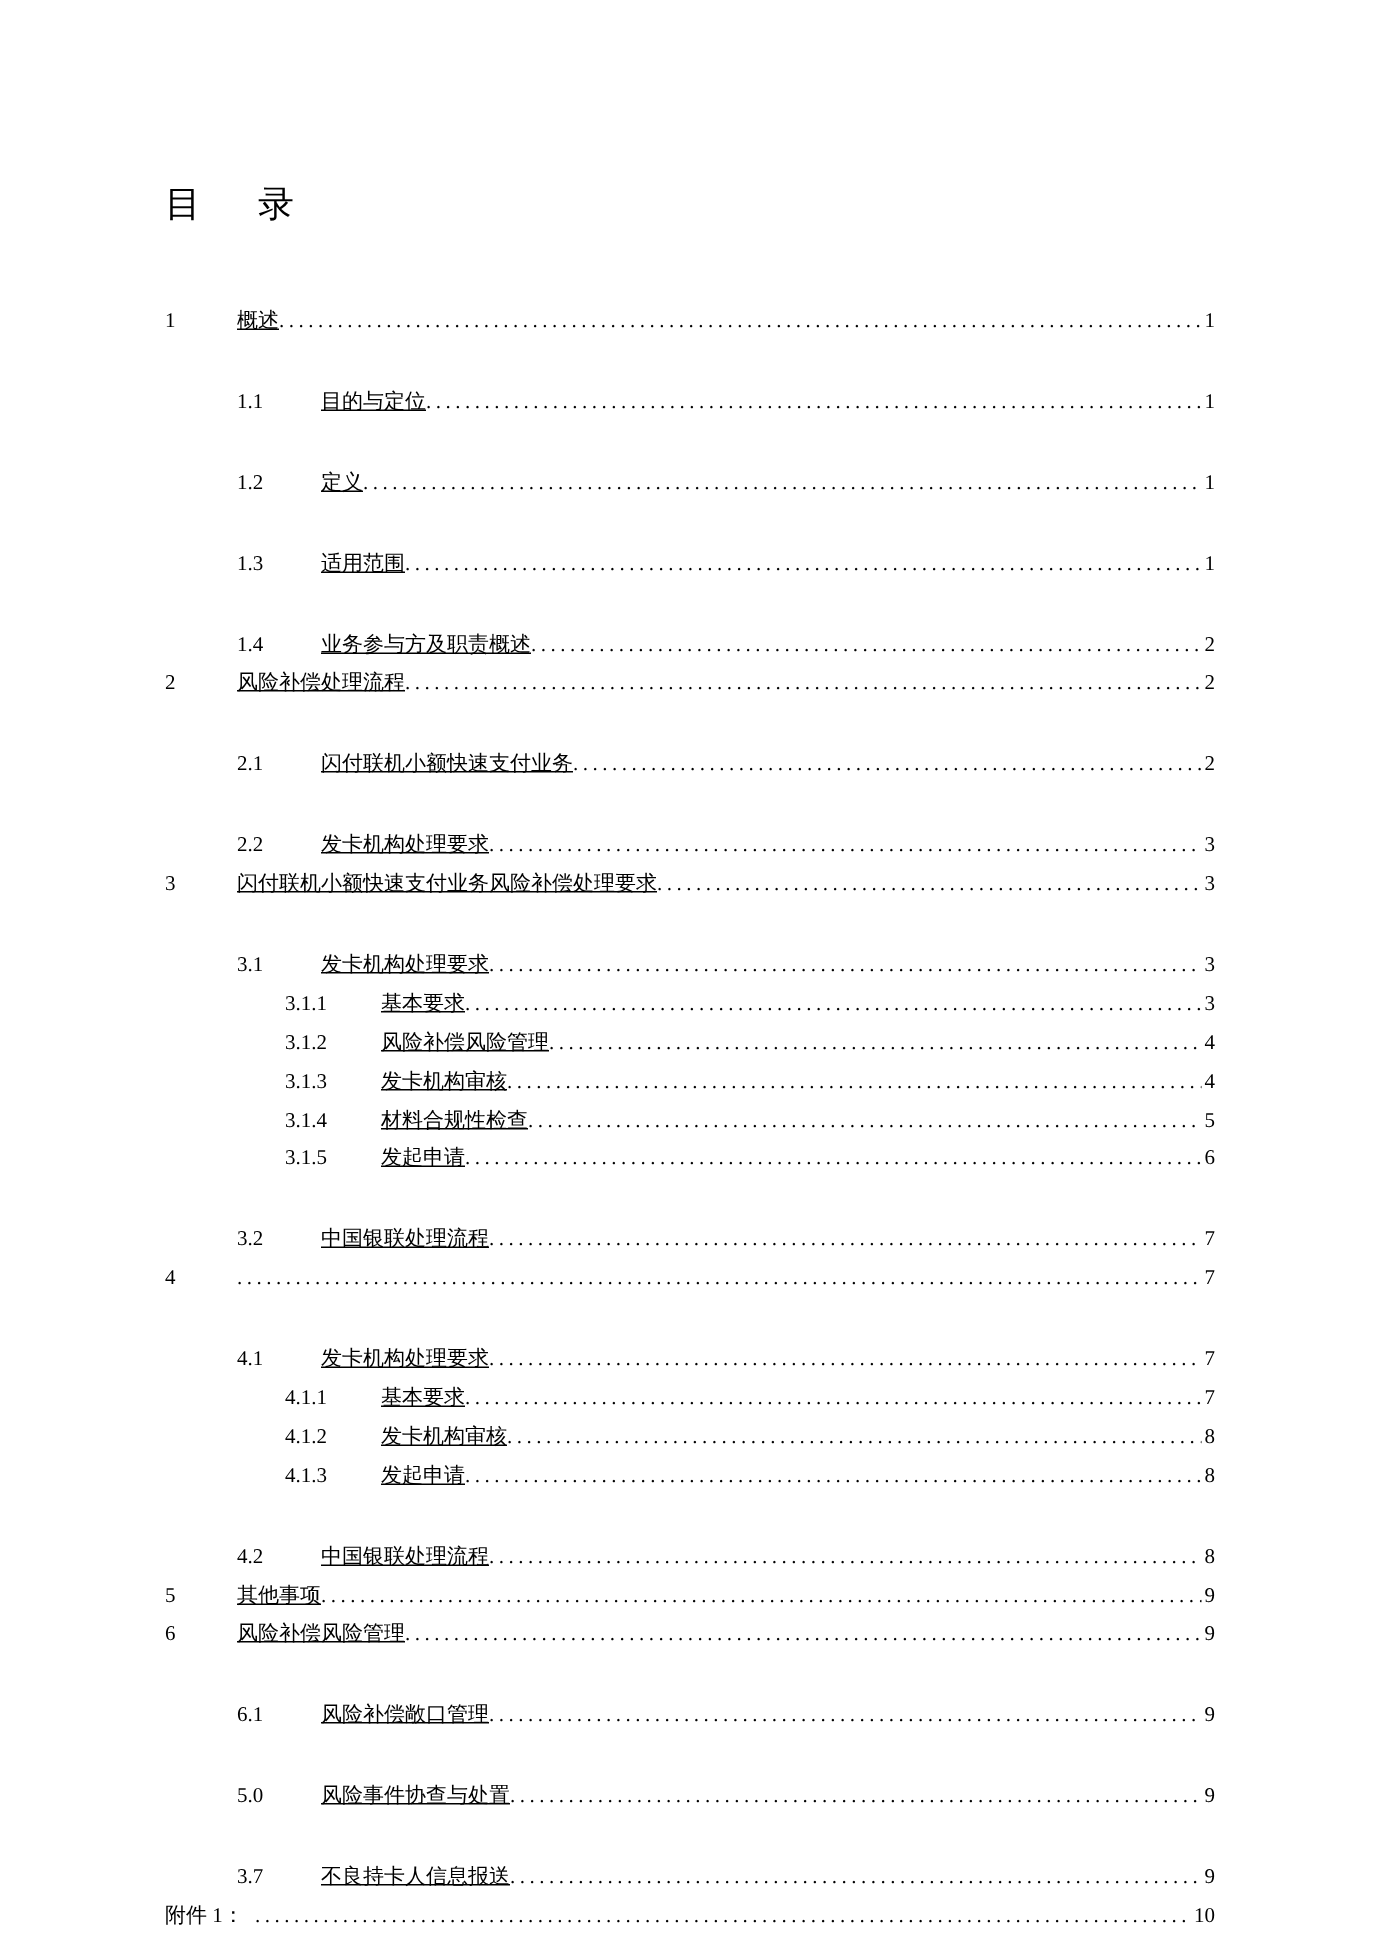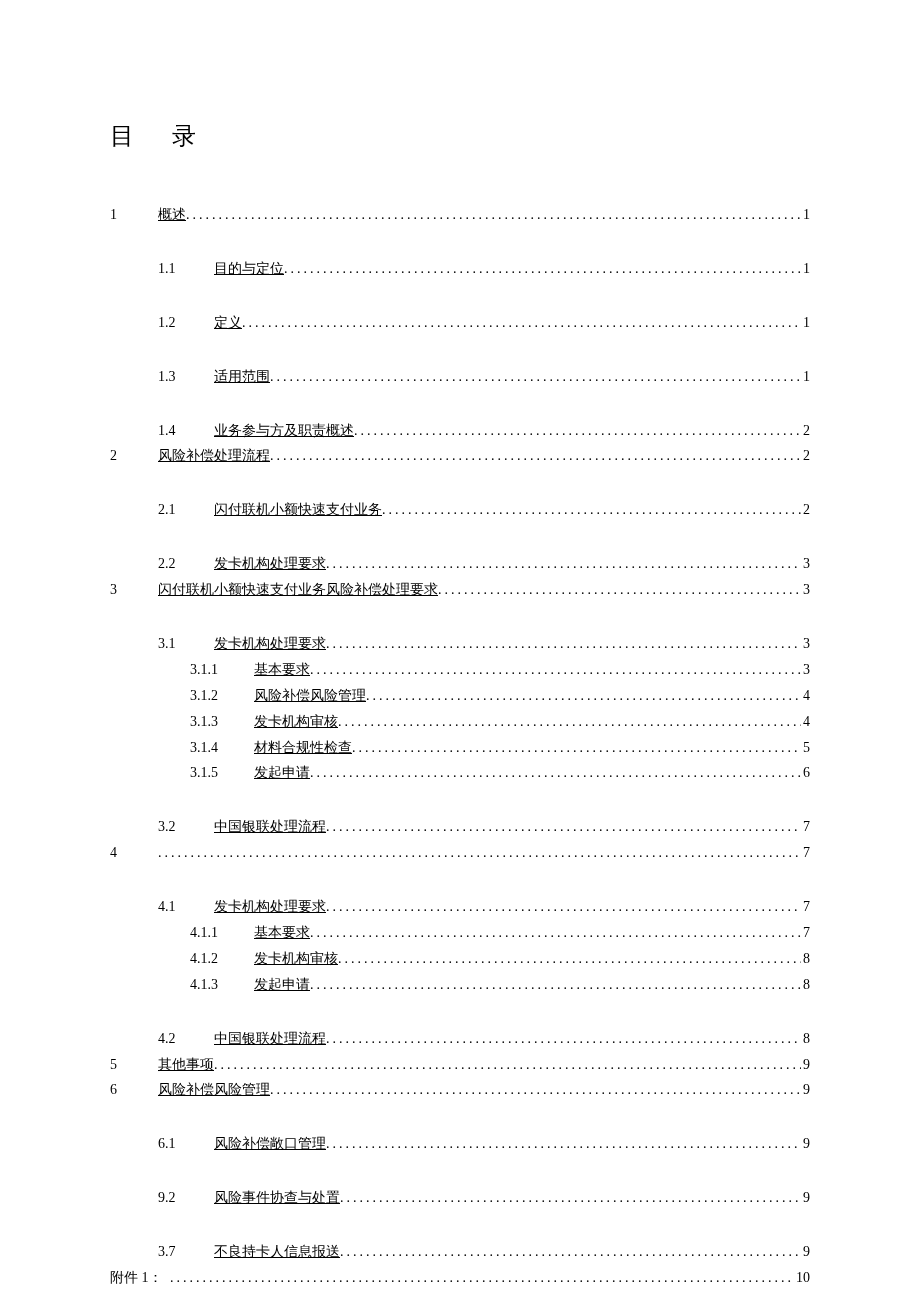--- a/index.html
+++ b/index.html
@@ -209,21 +209,21 @@
         <span class="leader"></span>
         <span class="pagenum">9</span>
       </div>
       <div class="toc-line indent-l2">
         <span class="num-col l2">6.1</span>
         <span class="entry-title">风险补偿敞口管理</span>
         <span class="leader"></span>
         <span class="pagenum">9</span>
       </div>
       <div class="toc-line indent-l2">
-        <span class="num-col l2">9.2</span>
+        <span class="num-col l2">5.0</span>
         <span class="entry-title">风险事件协查与处置</span>
         <span class="leader"></span>
         <span class="pagenum">9</span>
       </div>
       <div class="toc-line indent-l2">
         <span class="num-col l2">3.7</span>
         <span class="entry-title">不良持卡人信息报送</span>
         <span class="leader"></span>
         <span class="pagenum">9</span>
       </div>

